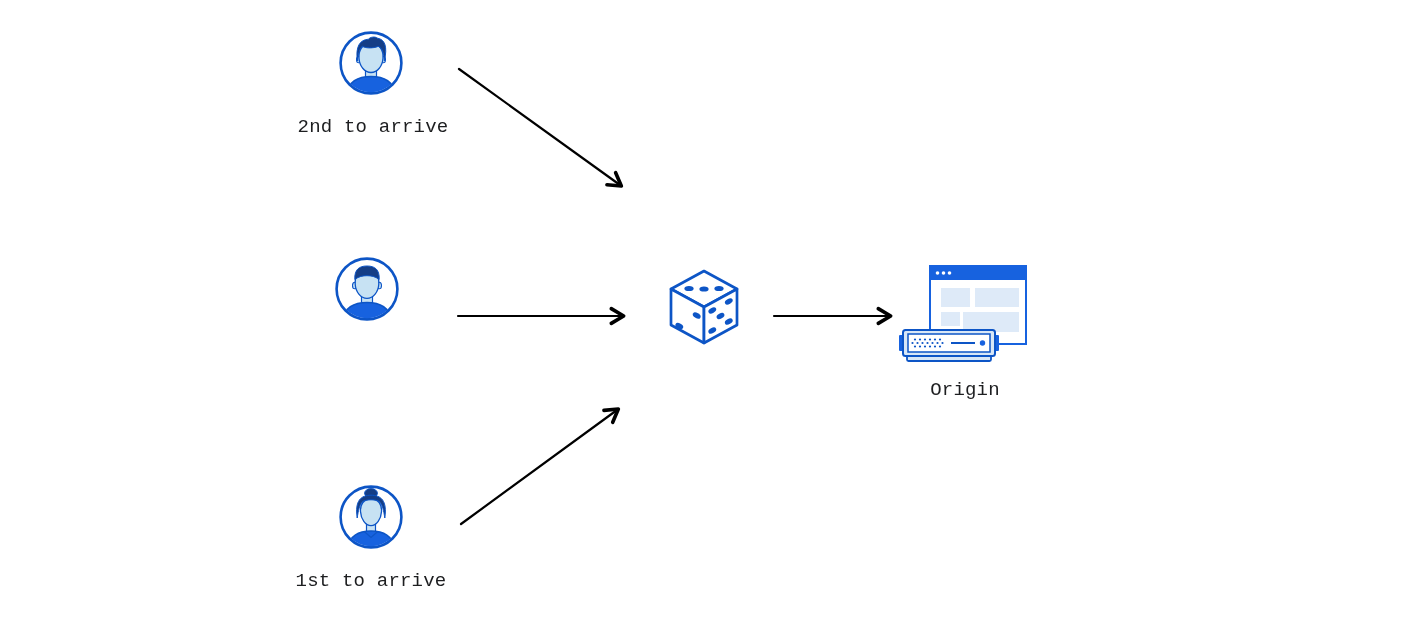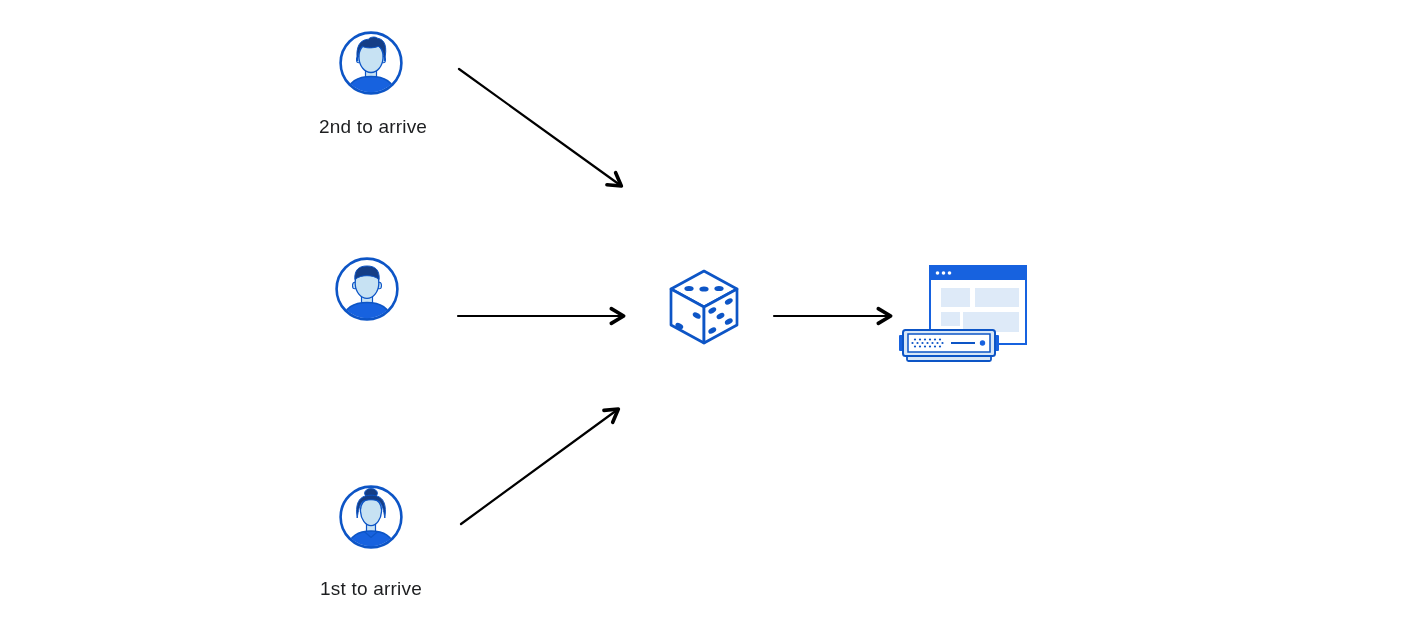--- a/index.html
+++ b/index.html
@@ -1,20 +1,20 @@
 <!DOCTYPE html>
 <html><head>
 <meta charset="utf-8">
 <style>
   html,body{margin:0;padding:0;background:#ffffff;}
   #canvas{
     position:relative;
     width:1405px;height:633px;
     background:#ffffff;
-    font-family:Liberation Sans, sans-serif;
+    font-family:Liberation Mono, monospace;
     overflow:hidden;
   }
   .abs{position:absolute;}
   .node-label{
     position:absolute;
     width:220px;
     text-align:center;
     font-size:19px;
     line-height:22px;
     color:#1d1e20;
@@ -95,21 +95,21 @@
         <rect x="27.5" y="34" width="9" height="16" fill="#C7E2F3" stroke="#0D55C6" stroke-width="1.2"></rect>
         <path d="M8,64 C10.5,50 21,46 32,46 C43,46 53.5,50 56,64 Z" fill="#1762DF" stroke="#0D55C6" stroke-width="1.6" stroke-linejoin="round"></path>
         <path d="M25.5,46.8 L32,52.5 L38.5,46.8" fill="none" stroke="#0D55C6" stroke-width="1.2"></path>
         <ellipse cx="32" cy="8.2" rx="6.4" ry="4.6" fill="#153E86" stroke="#0D55C6" stroke-width="1"></ellipse>
         <path d="M32,14 C39.8,14 42.9,19.8 42.5,26.6 C42.1,33.8 37.6,40.6 32,40.6 C26.4,40.6 21.9,33.8 21.5,26.6 C21.1,19.8 24.2,14 32,14 Z" fill="#C7E2F3" stroke="#0D55C6" stroke-width="1.3"></path>
         <path d="M18.2,33 C15.6,15.5 22,10.2 32,10.2 C42,10.2 48.4,15.5 45.8,33
                  C44.8,26 43.4,18.8 39.8,16.2 C37.3,15.2 34.7,14.8 32,14.8 C29.3,14.8 26.7,15.2 24.2,16.2 C20.6,18.8 19.2,26 18.2,33 Z" fill="#153E86" stroke="#0D55C6" stroke-width="1" stroke-linejoin="round"></path>
       </g>
     </svg>
   </div>
-  <div class="node-label" style="left:261px;top:570px;margin-top:8px;">1st to arrive</div>
+  <div class="node-label" style="left:261px;top:570px;">1st to arrive</div>
 
   <div class="abs" style="left:668px;top:268px;">
     <svg width="72" height="78" viewBox="0 0 72 78">
       <g fill="#ffffff" stroke="#0D55C6" stroke-width="2.7" stroke-linejoin="round">
         <path d="M36,3 L69,21 L36,39 L3,21 Z"></path>
         <path d="M3,21 L36,39 L36,75 L3,57 Z"></path>
         <path d="M69,21 L36,39 L36,75 L69,57 Z"></path>
       </g>
       <g fill="#0D55C6">
 
@@ -170,14 +170,15 @@
           <circle cx="23" cy="88.5" r="1.1"></circle>
           <circle cx="28" cy="88.5" r="1.1"></circle>
           <circle cx="33" cy="88.5" r="1.1"></circle>
           <circle cx="38" cy="88.5" r="1.1"></circle>
           <circle cx="43" cy="88.5" r="1.1"></circle>
       </g>
       <line x1="54" y1="85" x2="78" y2="85" stroke="#0D55C6" stroke-width="2"></line>
       <circle cx="85.5" cy="85" r="2.7" fill="#1762DF"></circle>
     </svg>
   </div>
+  <div class="node-label" style="left:855px;top:379px;">Origin</div>
 
 </div>
 
 </body></html>

